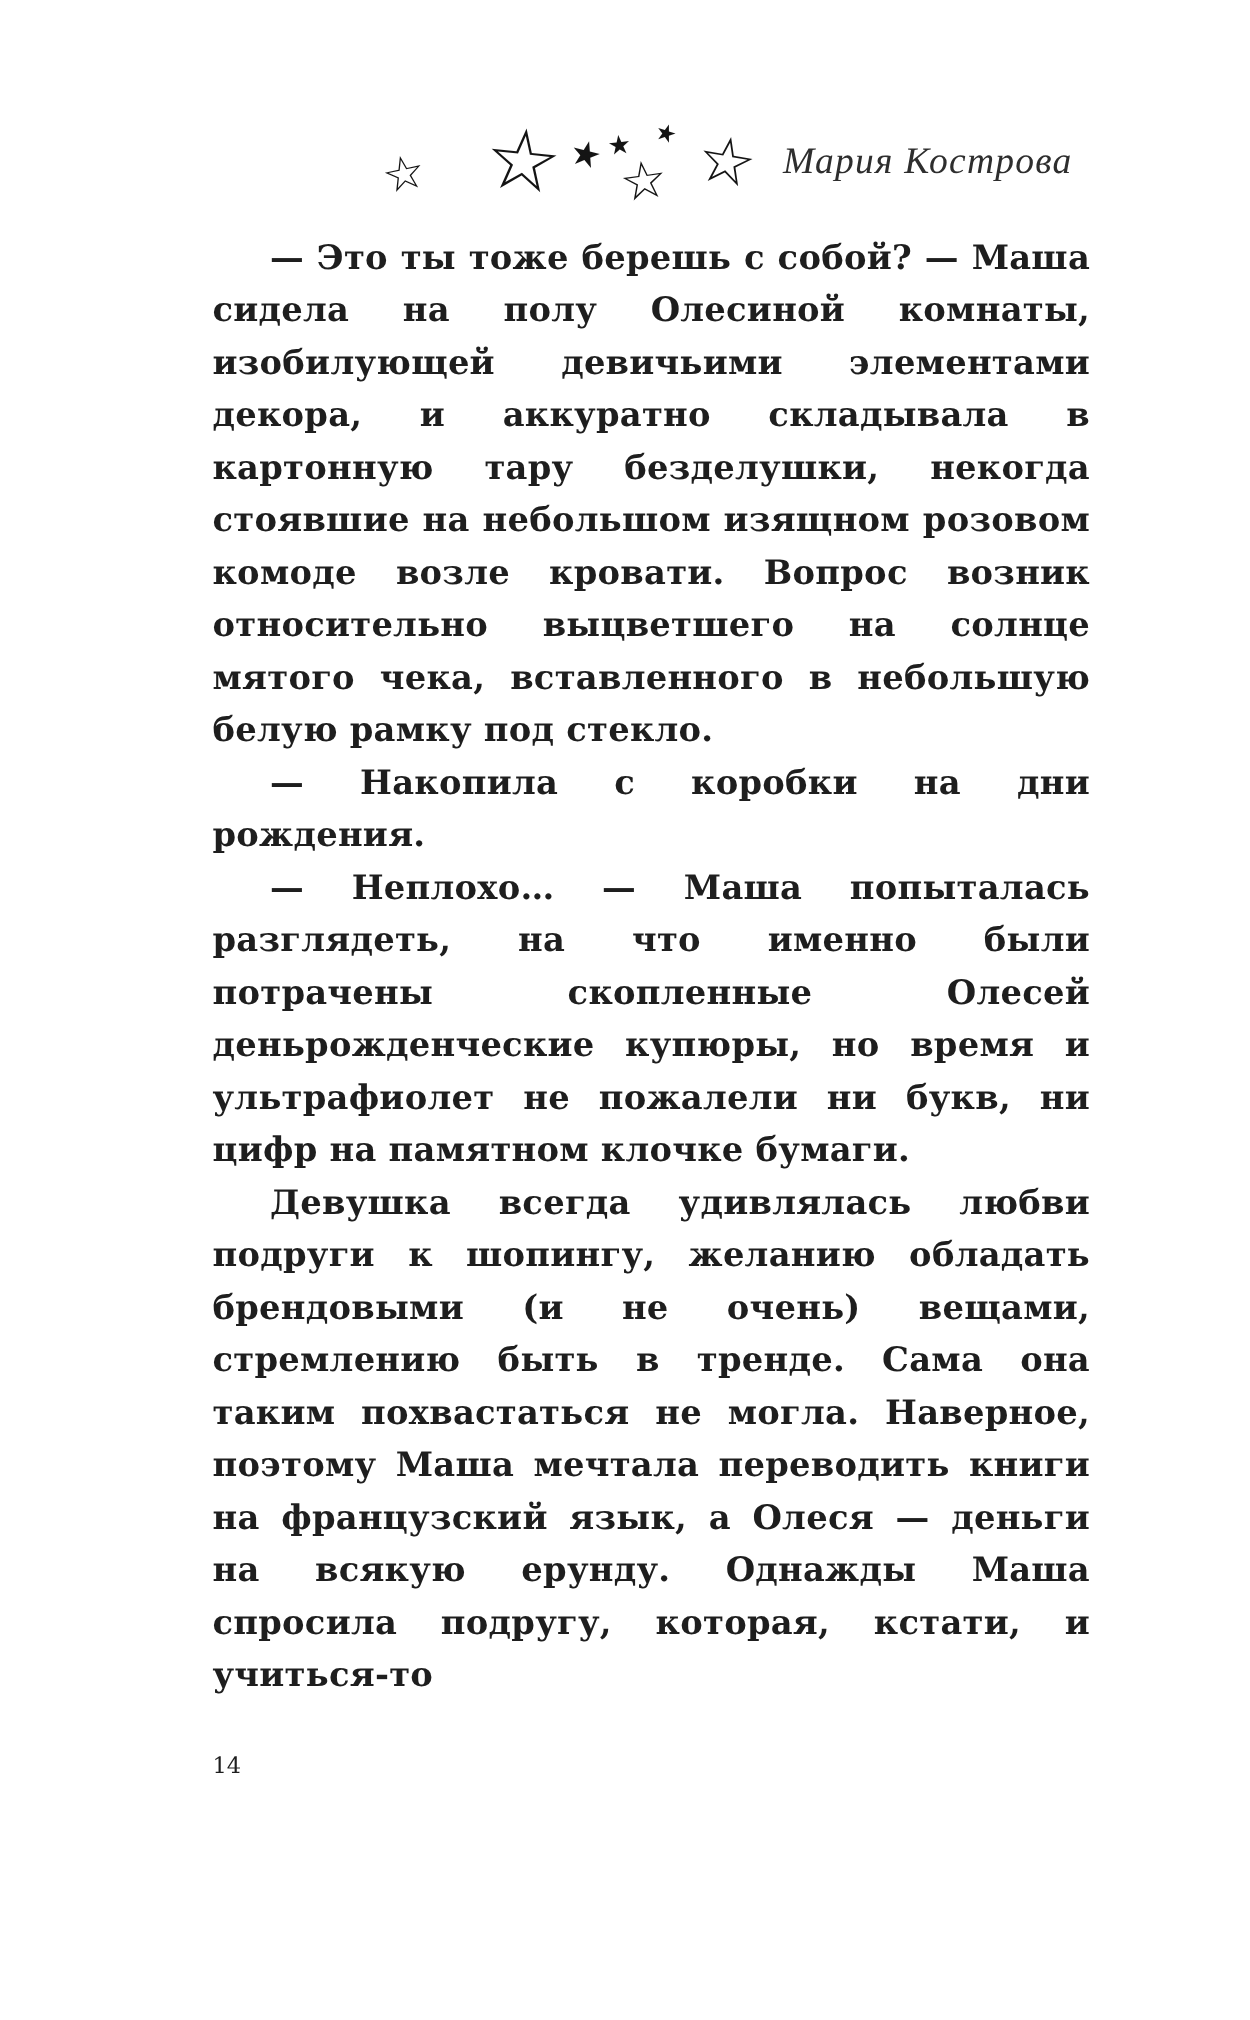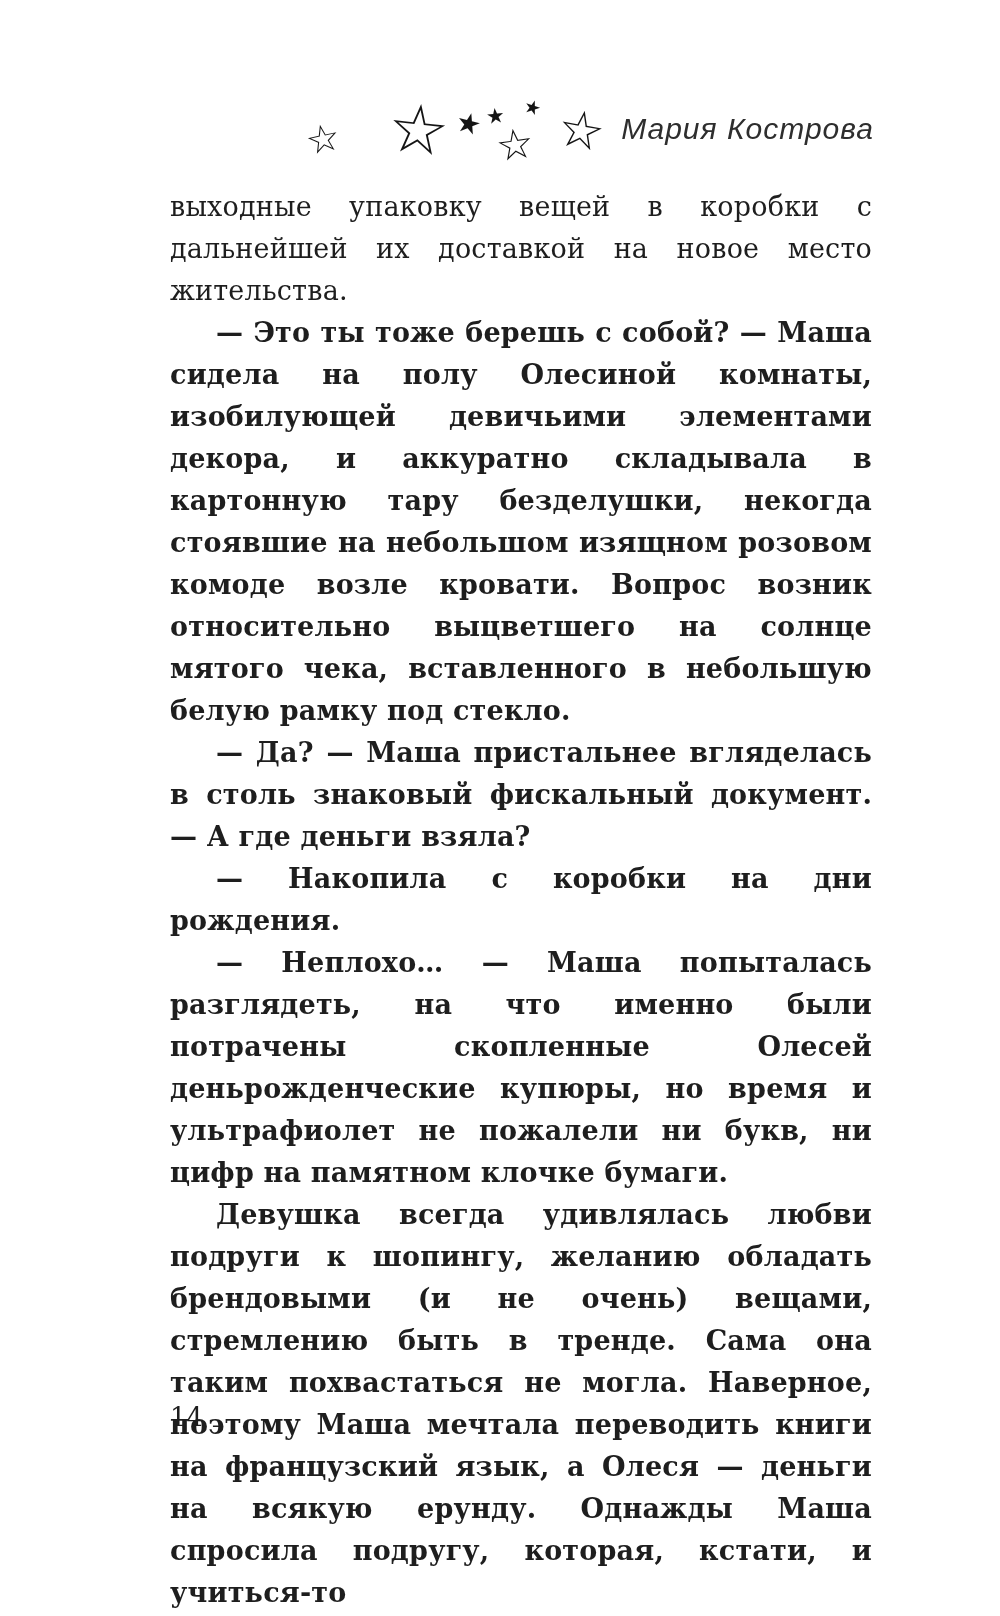--- a/index.html
+++ b/index.html
@@ -25,27 +25,27 @@
   .star.s1 { left: 306px; top: 24px; font-size: 38px; transform: rotate(-12deg); }
   .star.s2 { left: 388px; top: 0px;  font-size: 68px; transform: rotate(6deg); }
   .star.s3 { left: 456px; top: 14px; font-size: 28px; transform: rotate(14deg); }
   .star.s4 { left: 486px; top: 10px; font-size: 21px; transform: rotate(-6deg); }
   .star.s5 { left: 524px; top: 2px;  font-size: 19px; transform: rotate(18deg); }
   .star.s6 { left: 496px; top: 28px; font-size: 42px; transform: rotate(-8deg); }
   .star.s7 { left: 558px; top: 8px;  font-size: 52px; transform: rotate(10deg); }
 
   .author {
     position: absolute;
-    right: 126px;
+    right: 142px;
     top: 16px;
     font-size: 30px;
     font-style: italic;
     color: #2e2e2e;
     letter-spacing: 1px;
-    font-family: Liberation Sans, sans-serif;
+    font-family: Liberation Serif, serif;
     white-space: nowrap;
   }
 
   
   .content {
     position: absolute;
     top: 186px;
     left: 170px;
     width: 702px;
     text-align: justify;
@@ -54,44 +54,42 @@
     color: #1e1e1e;
     letter-spacing: 0.2px;
   }
   .content p { margin: 0; }
   .content p.indent { text-indent: 46px; font-weight: bold; }
 
   .page-number {
     position: absolute;
     left: 170px;
     top: 1402px;
-    font-size: 26px;
+    font-size: 18px;
     color: #1e1e1e;
   }
 </style>
 </head>
 <body>
 
 <div class="page">
 
   <div class="header">
     <span class="star s1">☆</span>
     <span class="star s2">☆</span>
     <span class="star s3">★</span>
     <span class="star s4">★</span>
     <span class="star s5">★</span>
     <span class="star s6">☆</span>
     <span class="star s7">☆</span>
     <span class="author">Мария Кострова</span>
   </div>
 
   <div class="content">
-    <p>выходные упаковку вещей в коробки с дальнейшей их доставкой на новое место жительства.</p>
     <p class="indent">— Это ты тоже берешь с собой? — Маша сидела на полу Олесиной комнаты, изобилующей девичьими элементами декора, и аккуратно складывала в картонную тару безделушки, некогда стоявшие на небольшом изящном розовом комоде возле кровати. Вопрос возник относительно выцветшего на солнце мятого чека, вставленного в небольшую белую рамку под стекло.</p>
-    <p class="indent">— Да? — Маша пристальнее вгляделась в столь знаковый фискальный документ. — А где деньги взяла?</p>
     <p class="indent">— Накопила с коробки на дни рождения.</p>
     <p class="indent">— Неплохо… — Маша попыталась разглядеть, на что именно были потрачены скопленные Олесей деньрожденческие купюры, но время и ультрафиолет не пожалели ни букв, ни цифр на памятном клочке бумаги.</p>
     <p class="indent">Девушка всегда удивлялась любви подруги к шопингу, желанию обладать брендовыми (и не очень) вещами, стремлению быть в тренде. Сама она таким похвастаться не могла. Наверное, поэтому Маша мечтала переводить книги на французский язык, а Олеся — деньги на всякую ерунду. Однажды Маша спросила подругу, которая, кстати, и учиться-то</p>
   </div>
 
   <div class="page-number">14</div>
 
 </div>
 
 </body></html>

